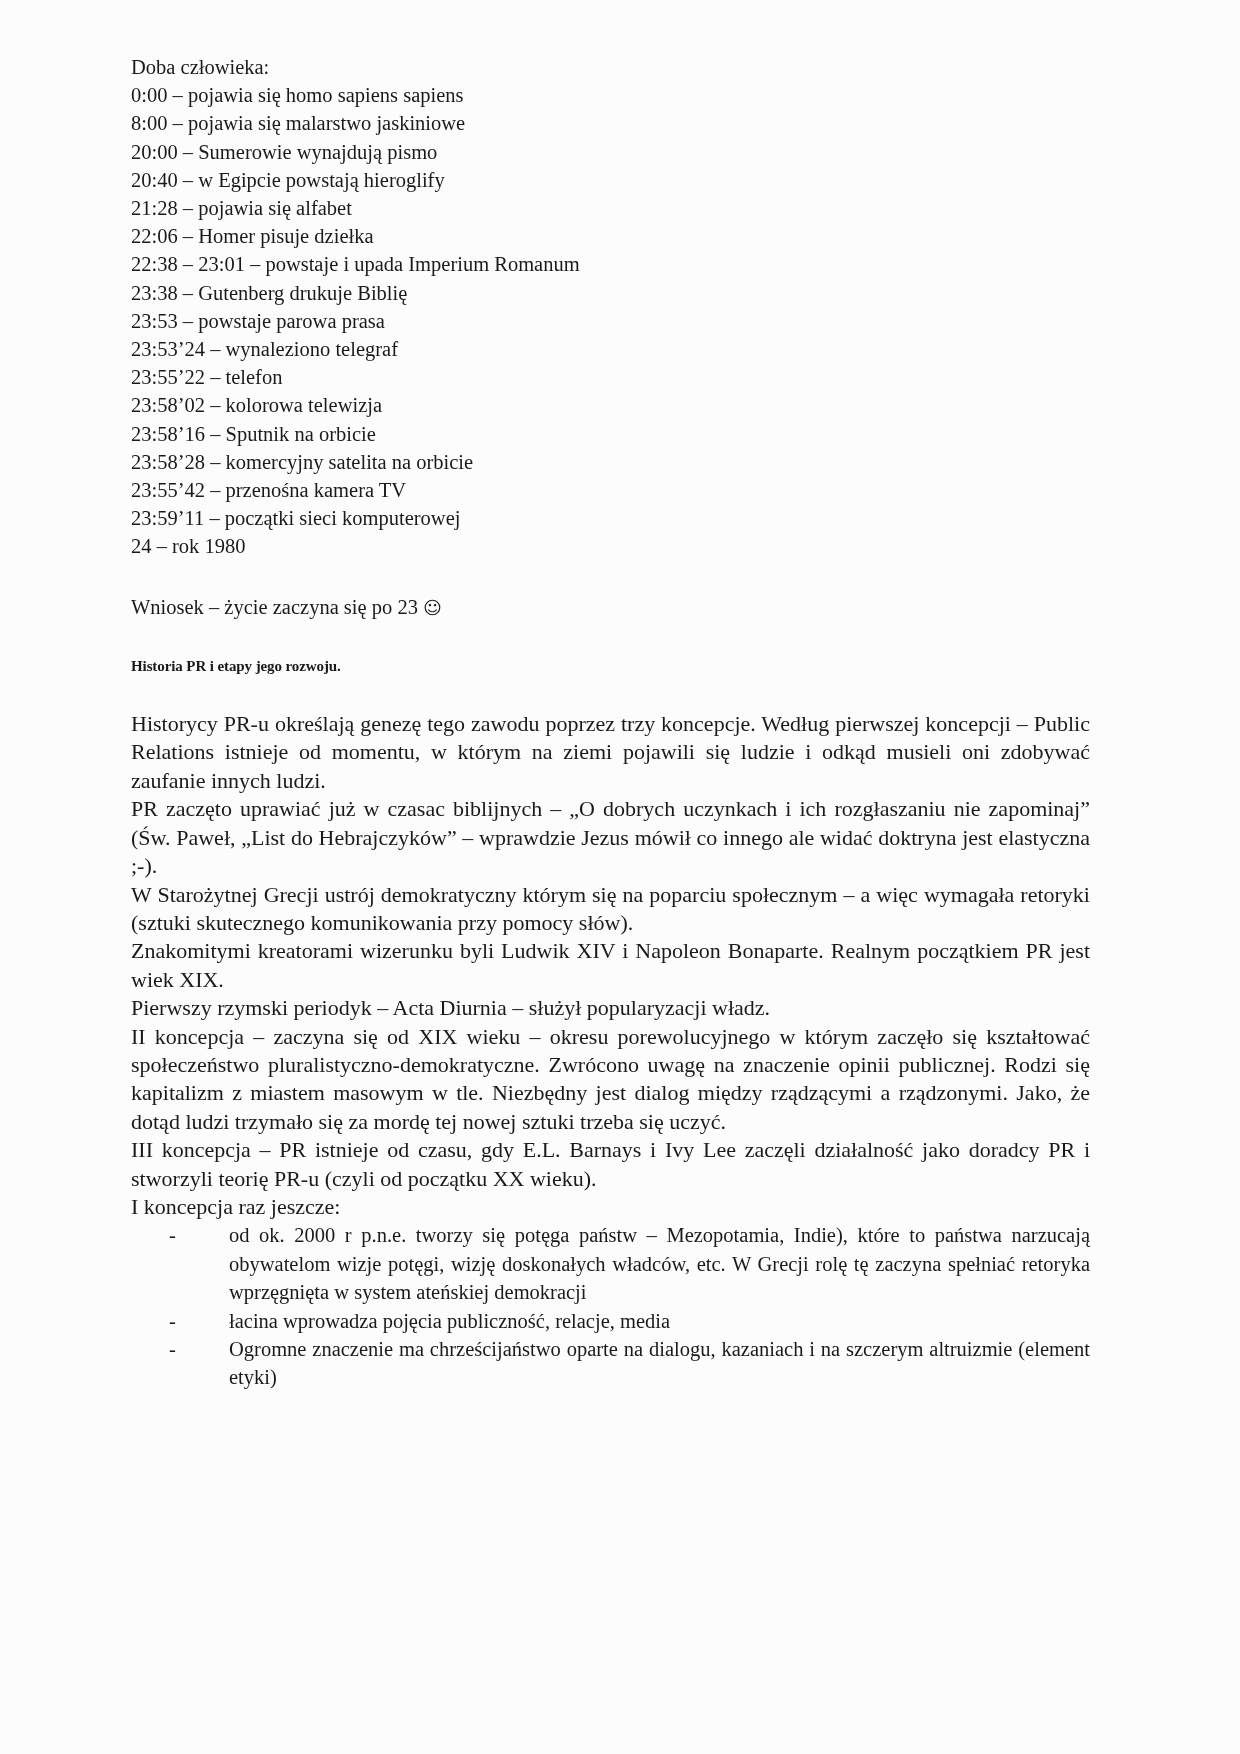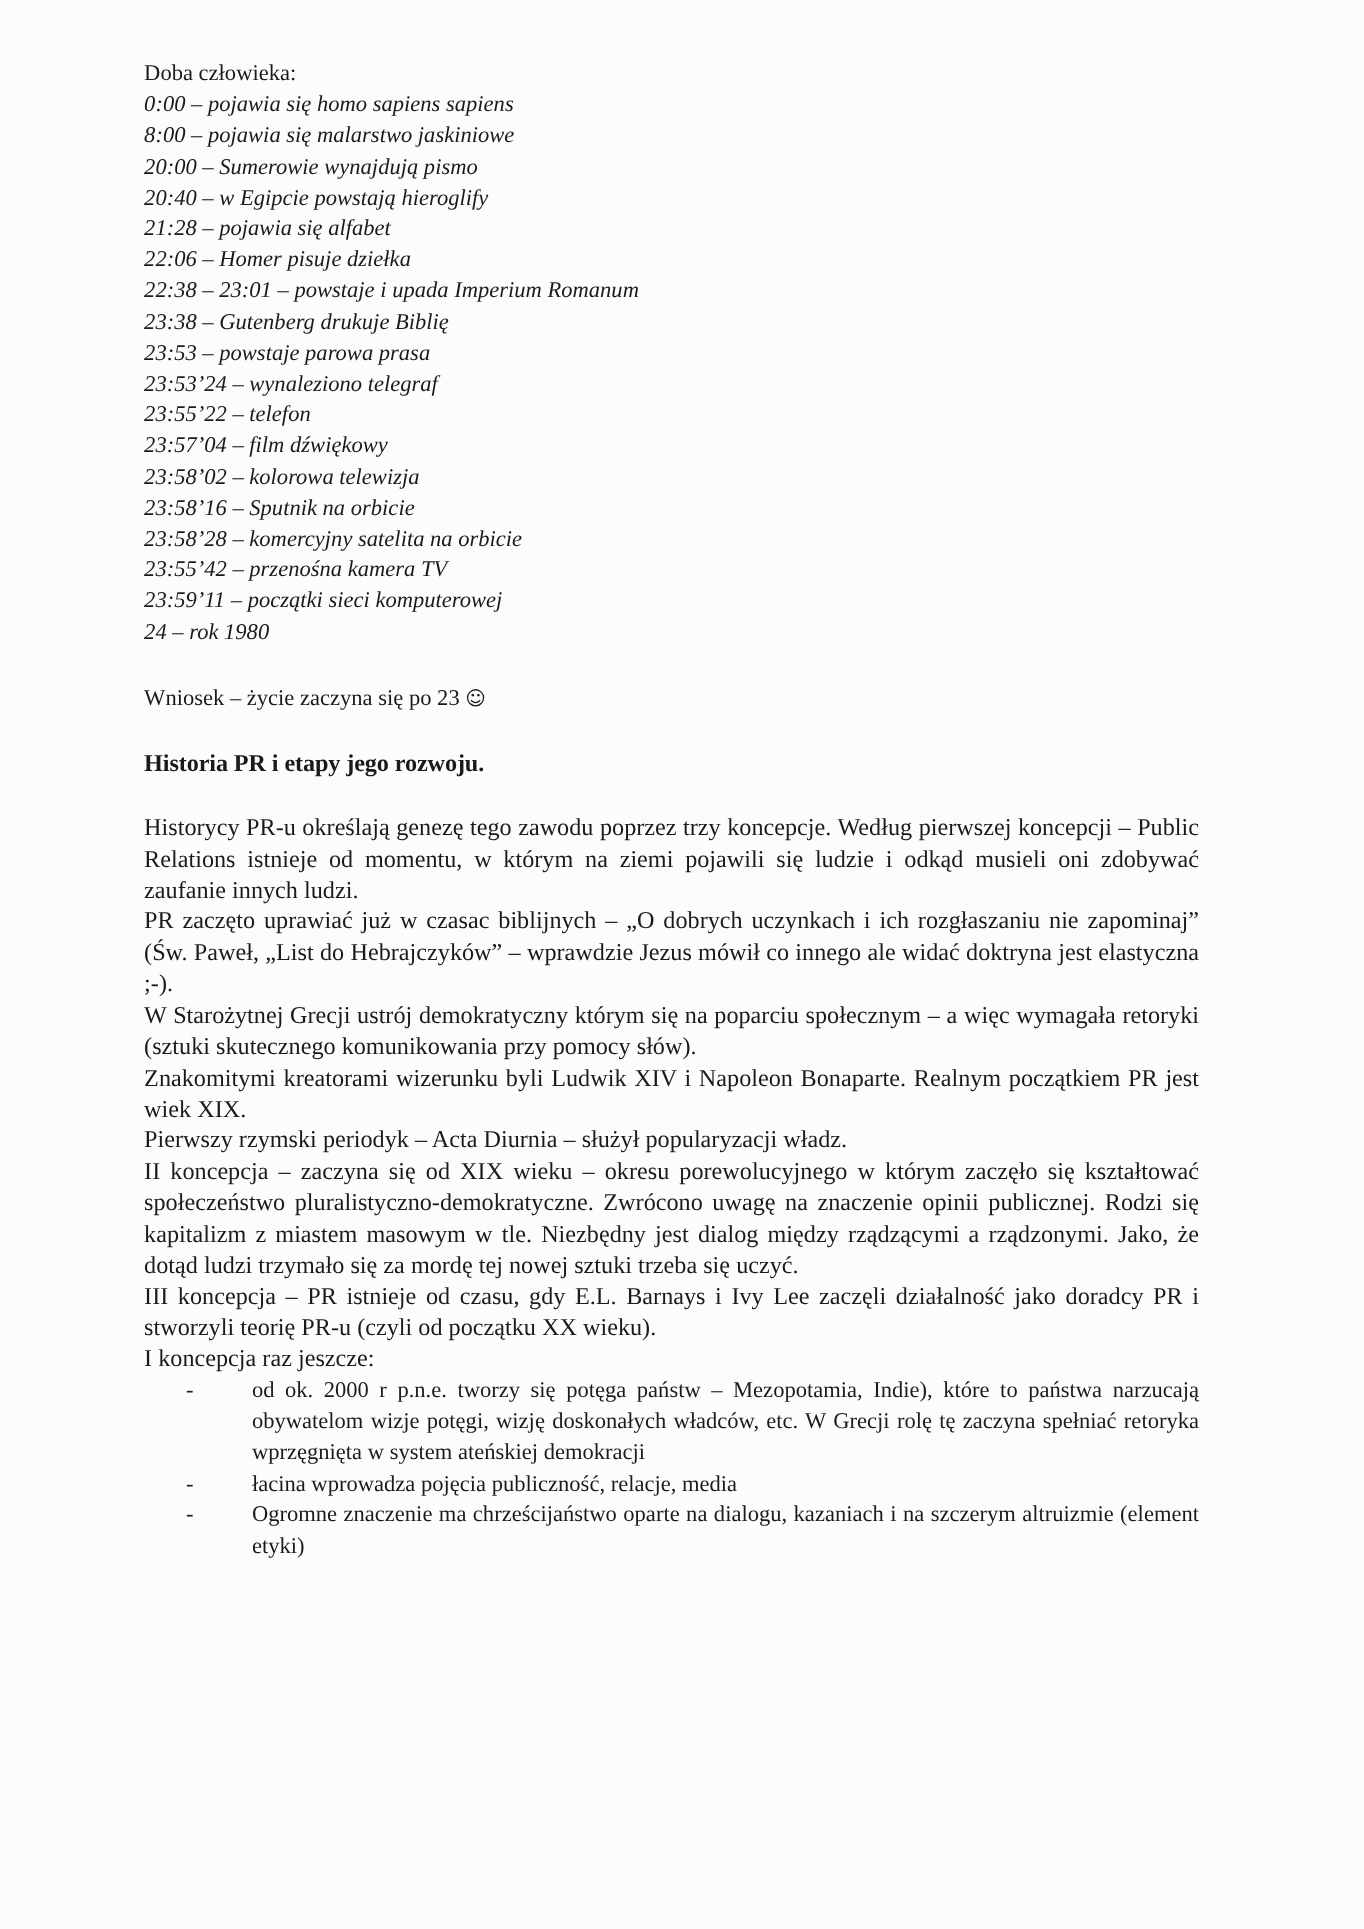--- a/index.html
+++ b/index.html
@@ -18,21 +18,20 @@
     position: relative;
     width: 1240px;
     height: 1754px;
     box-sizing: border-box;
     padding: 53px 150px 0 131px;
   }
   .timeline-list {
     list-style: none;
     margin: 0;
     padding: 0;
-    font-style: italic;
   }
   .timeline-heading {
     font-size: 20.5px;
     line-height: 28.2px;
     margin: 0;
     font-weight: normal;
     white-space: nowrap;
   }
   .timeline-item {
     font-size: 20.5px;
@@ -44,21 +43,21 @@
     line-height: 28.2px;
     margin: 0;
     padding-top: 32px;
     white-space: nowrap;
   }
   .smiley {
     font-family: "DejaVu Sans", sans-serif;
     font-size: 18px;
   }
   .section-title {
-    font-size: 22px;
+    font-size: 15px;
     line-height: 28.2px;
     font-weight: bold;
     margin: 0;
     padding-top: 30px;
     letter-spacing: -0.1px;
   }
   .body-block {
     padding-top: 30px;
   }
   .body-par {
@@ -104,21 +103,20 @@
       <li class="timeline-item">8:00 – pojawia się malarstwo jaskiniowe</li>
       <li class="timeline-item">20:00 – Sumerowie wynajdują pismo</li>
       <li class="timeline-item">20:40 – w Egipcie powstają hieroglify</li>
       <li class="timeline-item">21:28 – pojawia się alfabet</li>
       <li class="timeline-item">22:06 – Homer pisuje dziełka</li>
       <li class="timeline-item">22:38 – 23:01 – powstaje i upada Imperium Romanum</li>
       <li class="timeline-item">23:38 – Gutenberg drukuje Biblię</li>
       <li class="timeline-item">23:53 – powstaje parowa prasa</li>
       <li class="timeline-item">23:53’24 – wynaleziono telegraf</li>
       <li class="timeline-item">23:55’22 – telefon</li>
-      <li class="timeline-item">23:57’04 – film dźwiękowy</li>
       <li class="timeline-item">23:58’02 – kolorowa telewizja</li>
       <li class="timeline-item">23:58’16 – Sputnik na orbicie</li>
       <li class="timeline-item">23:58’28 – komercyjny satelita na orbicie</li>
       <li class="timeline-item">23:55’42 – przenośna kamera TV</li>
       <li class="timeline-item">23:59’11 – początki sieci komputerowej</li>
       <li class="timeline-item">24 – rok 1980</li>
     </ul>
   </div>
 
   <p class="conclusion"><span>Wniosek – życie zaczyna się po 23 </span><span class="smiley">☺</span></p>

